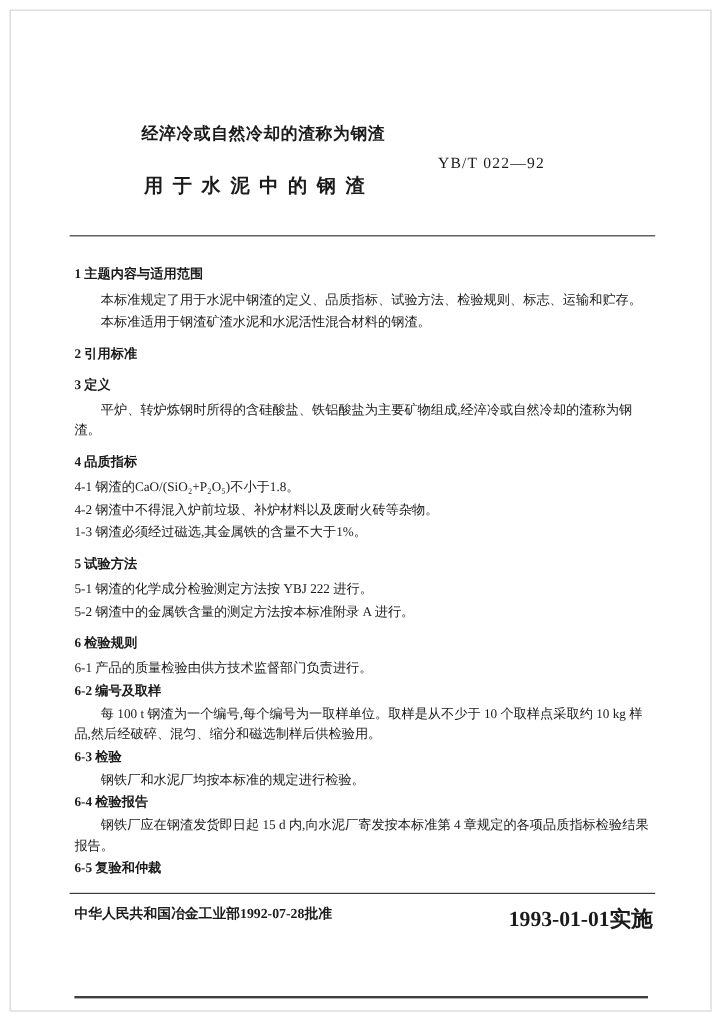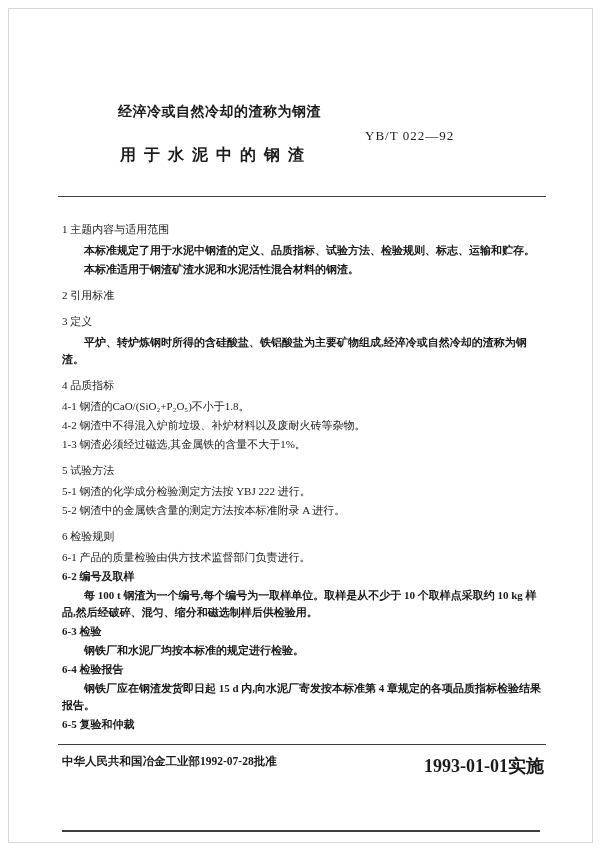--- a/index.html
+++ b/index.html
@@ -53,34 +53,33 @@
   .doc-body {
     position: absolute;
     left: 62px; top: 212px;
     width: 484px;
     height: 528px;
     font-size: 11px;
     line-height: 17px;
     overflow: hidden;
   }
   .h {
-    font-weight: normal;
+    font-weight: bold;
     margin: 9px 0 4px 0;
   }
   .clause {
     margin: 0 0 2px 0;
   }
   .clause-title {
     font-weight: bold;
     margin: 1px 0 2px 0;
   }
   .para {
     text-indent: 22px;
     margin: 0 0 2px 0;
-    font-weight: bold;
   }
   
   .rule-bottom {
     position: absolute;
     left: 58px; top: 744px;
     width: 488px; height: 1px;
     background: #3c3c3c;
   }
   .footer-approval {
     position: absolute;

